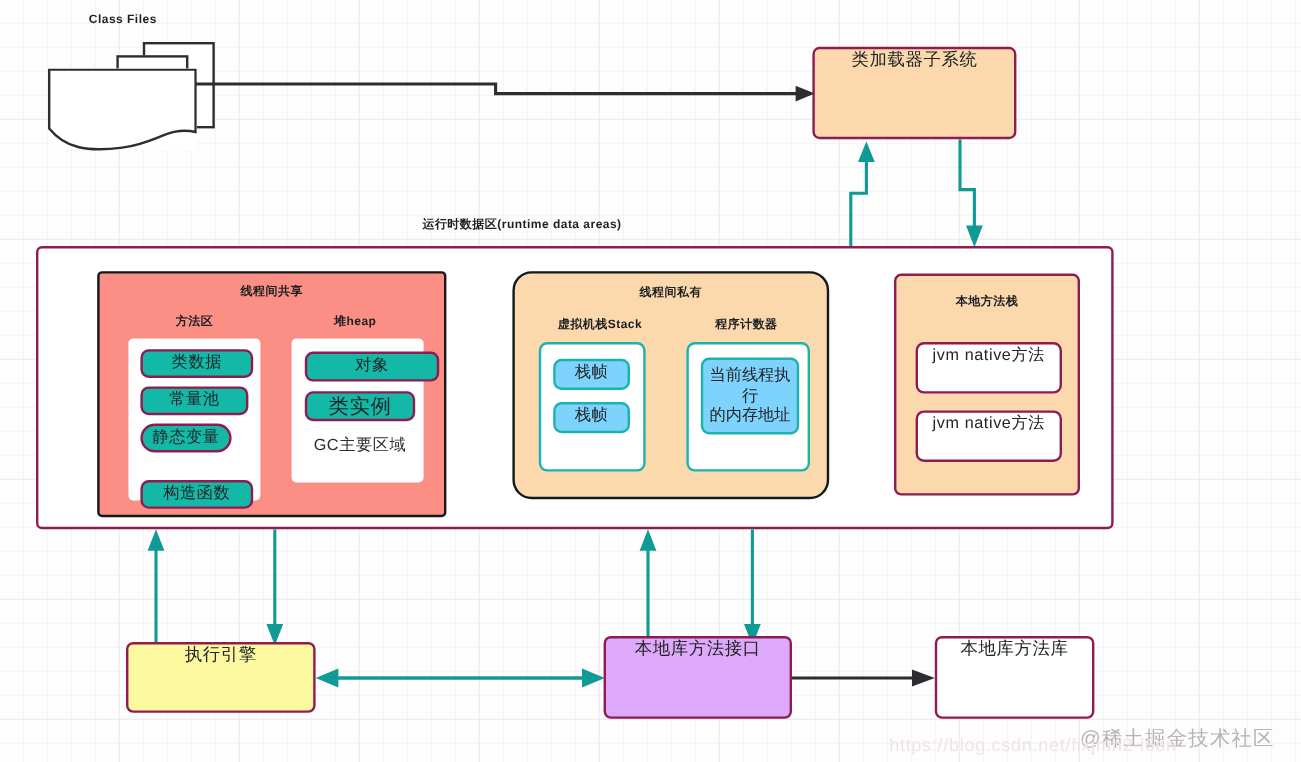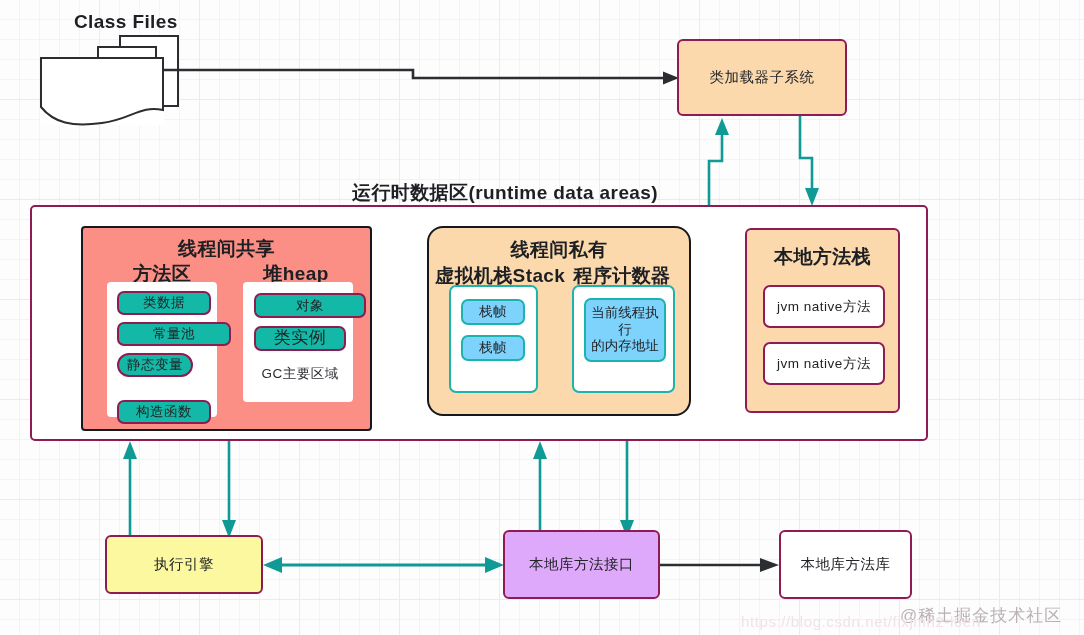--- a/index.html
+++ b/index.html
@@ -21,33 +21,32 @@
     background-size: 100px 100px, 100px 100px, 20px 20px, 20px 20px;
     background-position: -1px -1px, -1px -1px, -1px -1px, -1px -1px;
     font-family: "Liberation Sans", "DejaVu Sans", sans-serif;
     color: #222428;
   }
   .abs { position: absolute; box-sizing: border-box; }
 
   
   .box {
     display: flex;
-    align-items: center;
     justify-content: center;
     text-align: center;
     border-radius: 6px;
     font-size: 14.5px;
     line-height: 1.3;
     letter-spacing: .5px;
   }
 
   
   .label-bold {
     font-weight: bold;
-    font-size: 19px;
+    font-size: 10px;
     letter-spacing: .4px;
     color: #1d1f23;
     text-align: center;
     white-space: nowrap;
   }
 
   
   .fill-orange   { background: #fbd9ad; border: 2.2px solid #8e1b52; }
   .fill-orange-k { background: #fbd9ad; border: 2.2px solid #15181c; }
   .fill-salmon-k { background: #fb8e85; border: 2.2px solid #15181c; }
@@ -119,21 +118,21 @@
   <div class="abs label-bold" style="left:313px; top:180px;margin-left:39px;">运行时数据区(runtime data areas)</div>
 
   <div class="abs outer-white" style="left:30px; top:205px; width:898px; height:236px;"></div>
 
   <div class="abs fill-salmon-k" style="left:81px; top:226px; width:291px; height:205px; border-radius:4px;">
     <div class="abs label-bold" style="left:0; right:0; top:8px;">线程间共享</div>
 
     <div class="abs label-bold" style="left:14px; width:130px; top:33px;">方法区</div>
     <div class="abs" style="left:24px; top:54px; width:110px; height:135px; background:#ffffff; border:2.2px solid #ffffff; border-radius:4px;">
       <div class="abs box fill-white-m" style="left:8px; top:7px; width:94px; height:24px; border-radius:7px; font-size:13.5px;">类数据</div>
-      <div class="abs box fill-white-m" style="left:8px; top:38px; width:114px; height:24px; border-radius:7px; font-size:13.5px;">常量池</div>
+      <div class="abs box fill-white-m" style="left:8px; top:38px; width:90px; height:24px; border-radius:7px; font-size:13.5px;">常量池</div>
       <div class="abs box fill-white-m" style="left:8px; top:69px; width:76px; height:24px; border-radius:12px; font-size:13.5px;">静态变量</div>
       <div class="abs box fill-white-m" style="left:8px; top:100px; width:94px; height:24px; border-radius:7px; font-size:13.5px;margin-top:16px;">构造函数</div>
     </div>
 
     <div class="abs label-bold" style="left:148px; width:130px; top:33px;">堆heap</div>
     <div class="abs" style="left:160px; top:54px; width:110px; height:120px; background:#ffffff; border:2.2px solid #ffffff; border-radius:4px;">
       <div class="abs box fill-white-m" style="left:9px; top:9px; width:112px; height:25px; border-radius:7px; font-size:13.5px;">对象</div>
       <div class="abs box fill-white-m" style="left:9px; top:42px; width:92px; height:25px; border-radius:7px; font-size:17px;">类实例</div>
       <div class="abs box" style="left:4px; top:78px; width:102px; height:24px; font-size:13.5px; color:#2b2d31;">GC主要区域</div>
     </div>

